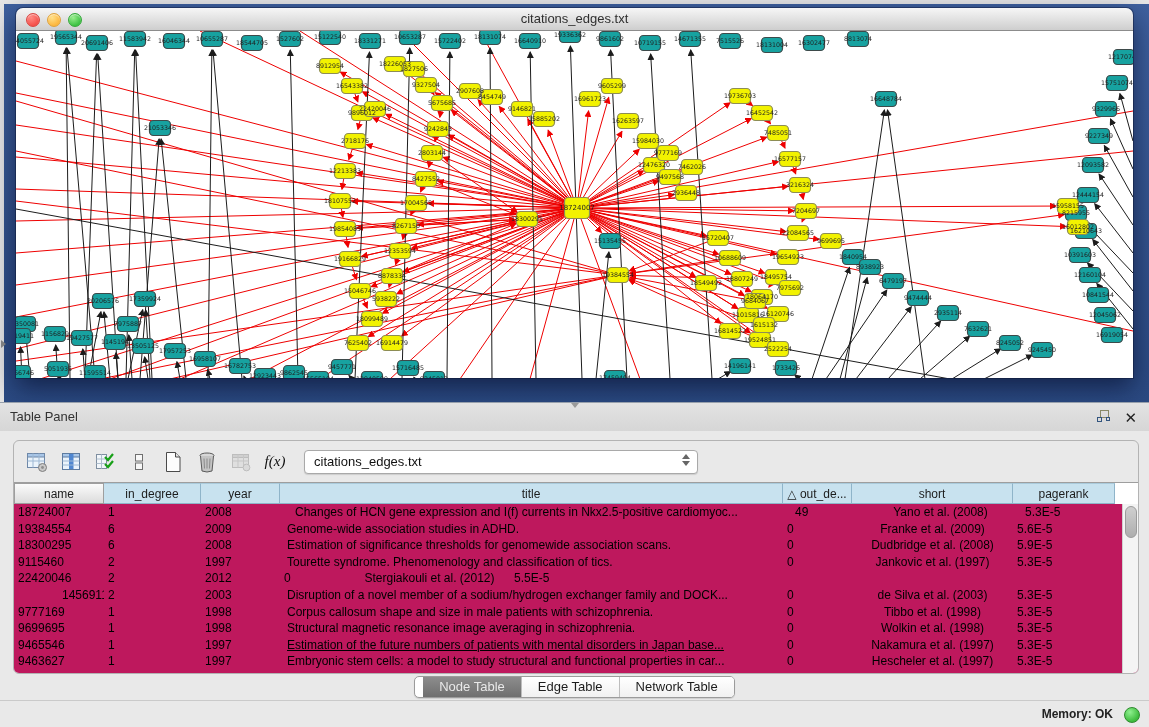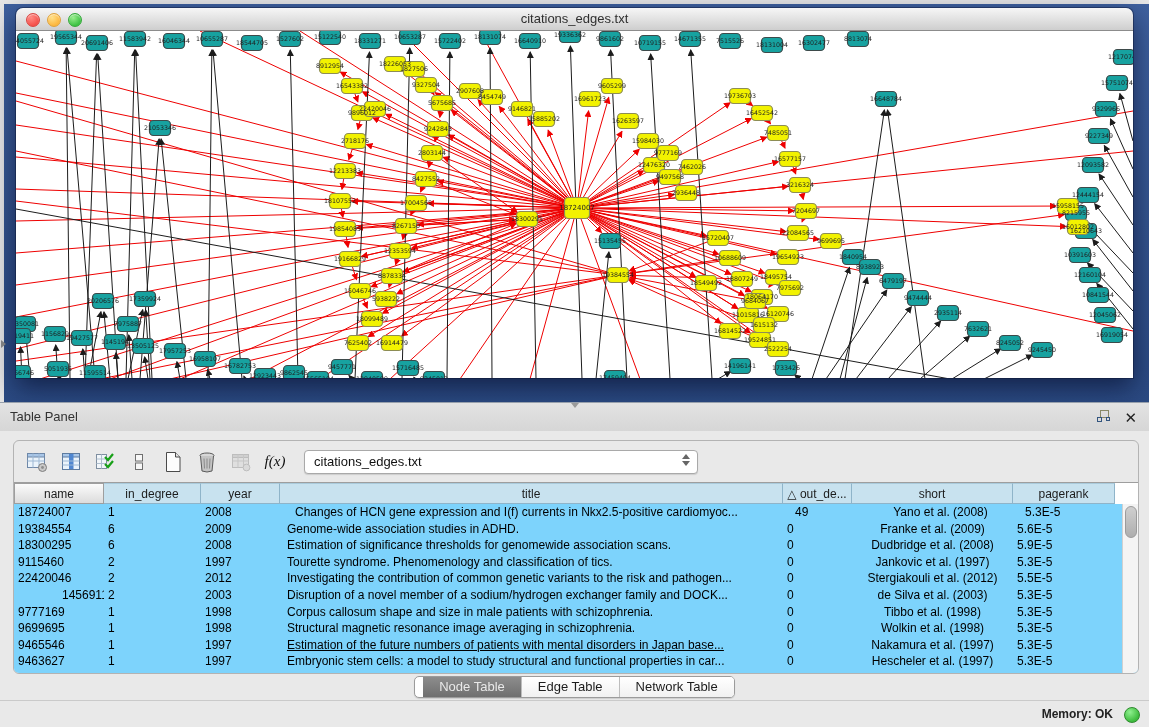--- a/index.html
+++ b/index.html
@@ -39,21 +39,21 @@
   .tbtn svg{display:block;}
   .fx{font-family:"Liberation Serif","DejaVu Serif",serif;font-style:italic;font-size:15px;color:#111;
       width:34px;text-align:center;}
   .combo{position:relative;margin-left:10px;width:392px;height:22px;background:#fff;
          border:1px solid #a9a9a9;border-radius:4px;box-shadow:0 1px 1px rgba(0,0,0,.12);}
   .combo .val{position:absolute;left:9px;top:0;line-height:22px;font-size:13px;color:#111;}
   .combo .steppers{position:absolute;right:7px;top:3px;display:flex;flex-direction:column;gap:2px;}
   .tri-up{width:0;height:0;border-left:4px solid transparent;border-right:4px solid transparent;border-bottom:5px solid #666;}
   .tri-dn{width:0;height:0;border-left:4px solid transparent;border-right:4px solid transparent;border-top:5px solid #666;}
   
-  .tablewrap{position:absolute;left:0;top:41px;right:0;bottom:0;background:#7dd3fc;border-top:1px solid #9e9e9e;}
+  .tablewrap{position:absolute;left:0;top:41px;right:0;bottom:0;background:#be185d;border-top:1px solid #9e9e9e;}
   .thead{display:flex;height:21px;background:#fff;}
   .th{box-sizing:border-box;height:21px;line-height:20px;font-size:12px;color:#1c1c1c;text-align:center;
       background:#c8e2ef;border-right:1px solid #8fb4c9;border-bottom:1px solid #8fb4c9;border-top:1px solid #aacbdc;
       overflow:hidden;white-space:nowrap;}
   .th.name{background:linear-gradient(#fbfbfb,#dcdcdc);border-color:#9e9e9e;border-left:1px solid #9e9e9e;}
   .rows{position:absolute;left:0;top:21px;right:15px;bottom:0;overflow:hidden;}
   .tr{display:flex;height:16.6px;}
   .td{box-sizing:border-box;font-size:12px;line-height:16.6px;color:#000;padding:0 4px;
       overflow:hidden;white-space:nowrap;}
   .td.c-title{padding-left:7px;}
@@ -704,21 +704,20 @@
             <div class="td c-year" style="width: 79px;">1997</div>
             <div class="td c-title" style="width: 503px;">Tourette syndrome. Phenomenology and classification of tics.</div>
             <div class="td c-out_degree" style="width: 69px;">0</div>
             <div class="td c-short" style="width: 161px;">Jankovic et al. (1997)</div>
             <div class="td c-pagerank" style="width: 102px;">5.3E-5</div>
           </div>
           <div class="tr">
             <div class="td c-name" style="width: 90px;">22420046</div>
             <div class="td c-in_degree" style="width: 97px;">2</div>
             <div class="td c-year" style="width: 79px;">2012</div>
-            <div class="td c-title" style="width: 503px;">Investigating the contribution of common genetic variants to the risk and pathogen...</div>
             <div class="td c-out_degree" style="width: 69px;">0</div>
             <div class="td c-short" style="width: 161px;">Stergiakouli et al. (2012)</div>
             <div class="td c-pagerank" style="width: 102px;">5.5E-5</div>
           </div>
           <div class="tr">
             <div class="td c-name" style="width: 90px; padding-left: 48px;">14569117</div>
             <div class="td c-in_degree" style="width: 97px;">2</div>
             <div class="td c-year" style="width: 79px;">2003</div>
             <div class="td c-title" style="width: 503px;">Disruption of a novel member of a sodium/hydrogen exchanger family and DOCK...</div>
             <div class="td c-out_degree" style="width: 69px;">0</div>

